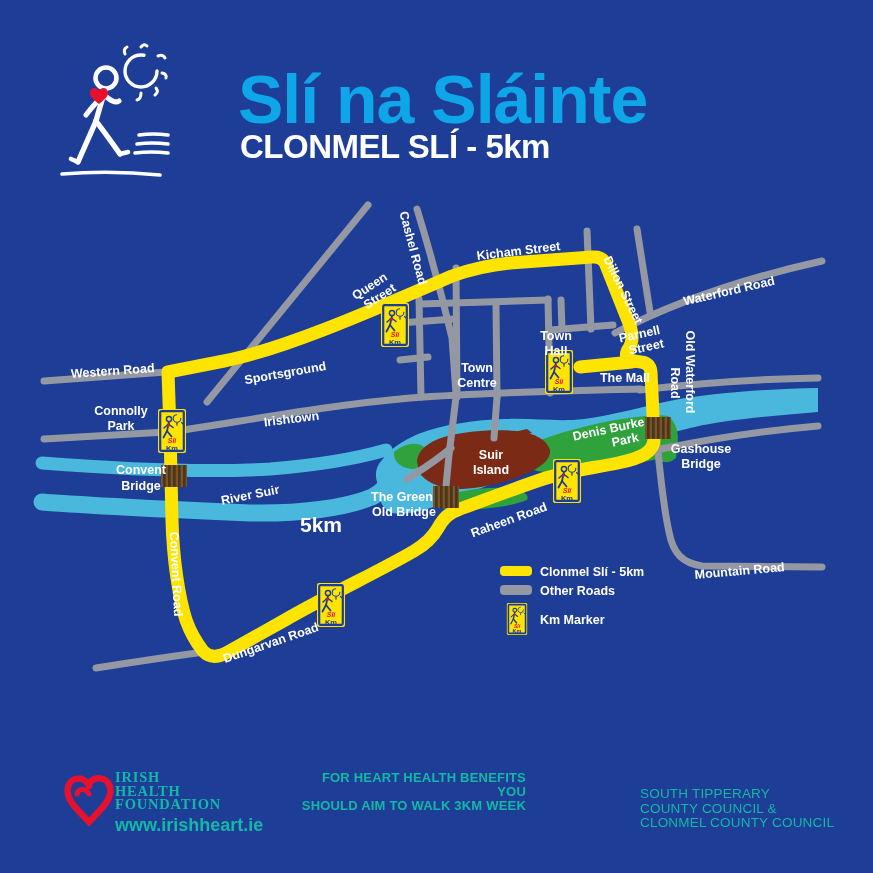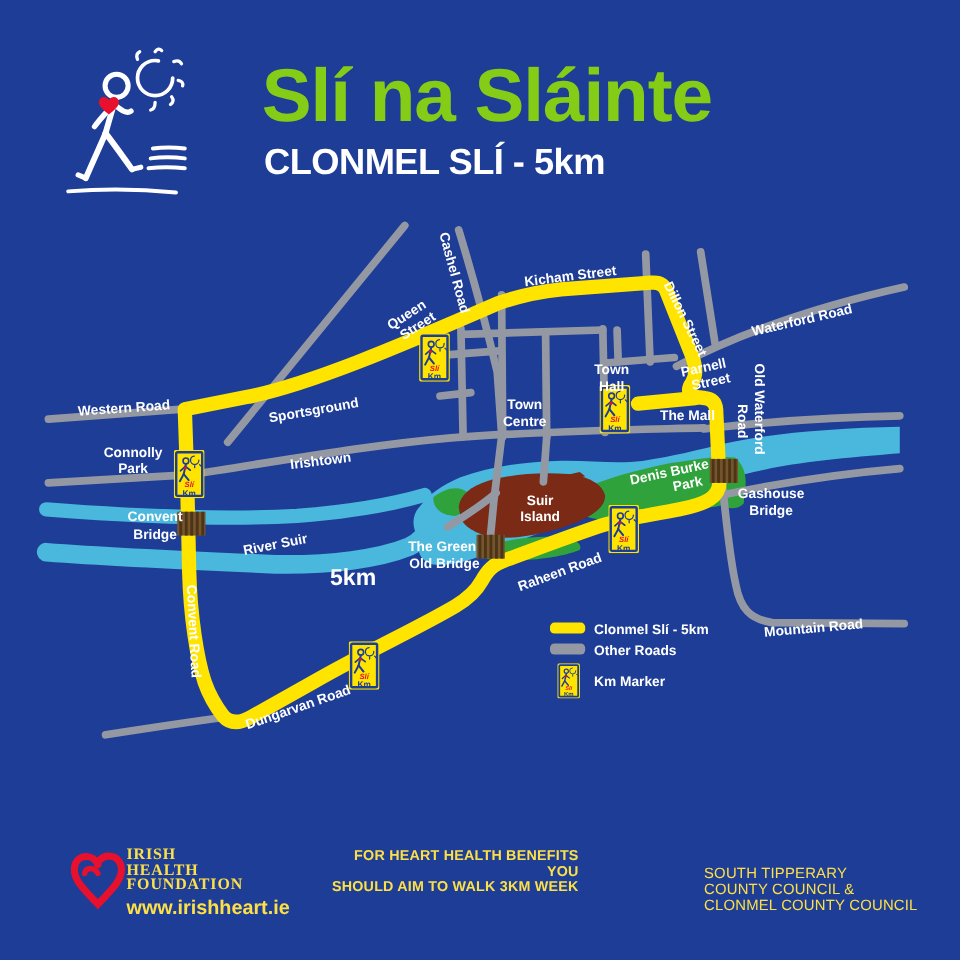--- a/index.html
+++ b/index.html
@@ -1,26 +1,26 @@
 <!DOCTYPE html>
 <html><head>
 <meta charset="utf-8">
 <style>
   html,body{margin:0;padding:0;background:#0e2a6e;}
   .canvas{position:relative;width:873px;height:873px;background:#1d3d96;overflow:hidden;
           font-family:"Liberation Sans", sans-serif;}
-  .title{position:absolute;left:238px;top:48px;font-size:68px;font-weight:700;color:#84cc16;
+  .title{position:absolute;left:238px;top:60px;font-size:68px;font-weight:700;color:#0ea5e9;
          letter-spacing:-1px;white-space:nowrap;}
   .subtitle{position:absolute;left:240px;top:128px;font-size:33px;font-weight:700;color:#ffffff;
             letter-spacing:-0.5px;white-space:nowrap;}
   .map-svg{position:absolute;left:0;top:0;}
   .maplabel{fill:#ffffff;font-family:"Liberation Sans",sans-serif;font-weight:700;font-size:12.5px;}
   .biglabel{fill:#ffffff;font-family:"Liberation Sans",sans-serif;font-weight:700;font-size:21px;}
   .legendlabel{fill:#ffffff;font-family:"Liberation Sans",sans-serif;font-weight:700;font-size:12.5px;}
-  .footer{position:absolute;left:0;top:755px;width:873px;height:118px;color:#fde047;}
+  .footer{position:absolute;left:0;top:755px;width:873px;height:118px;color:#14b8a6;}
   .ihf-name{position:absolute;left:115px;top:16px;font-family:"Liberation Serif",serif;
             font-weight:700;font-size:14.5px;line-height:13.5px;letter-spacing:0.8px;}
   .ihf-url{position:absolute;left:115px;top:60px;font-size:18px;font-weight:700;}
   .message{position:absolute;left:298px;top:16px;width:228px;text-align:right;
            font-size:13px;font-weight:700;line-height:14px;letter-spacing:0.2px;}
   .councils{position:absolute;left:640px;top:32px;font-size:13.5px;font-weight:400;
             line-height:14.5px;letter-spacing:0.2px;}
   svg text{user-select:none;}
 </style>
 </head>

